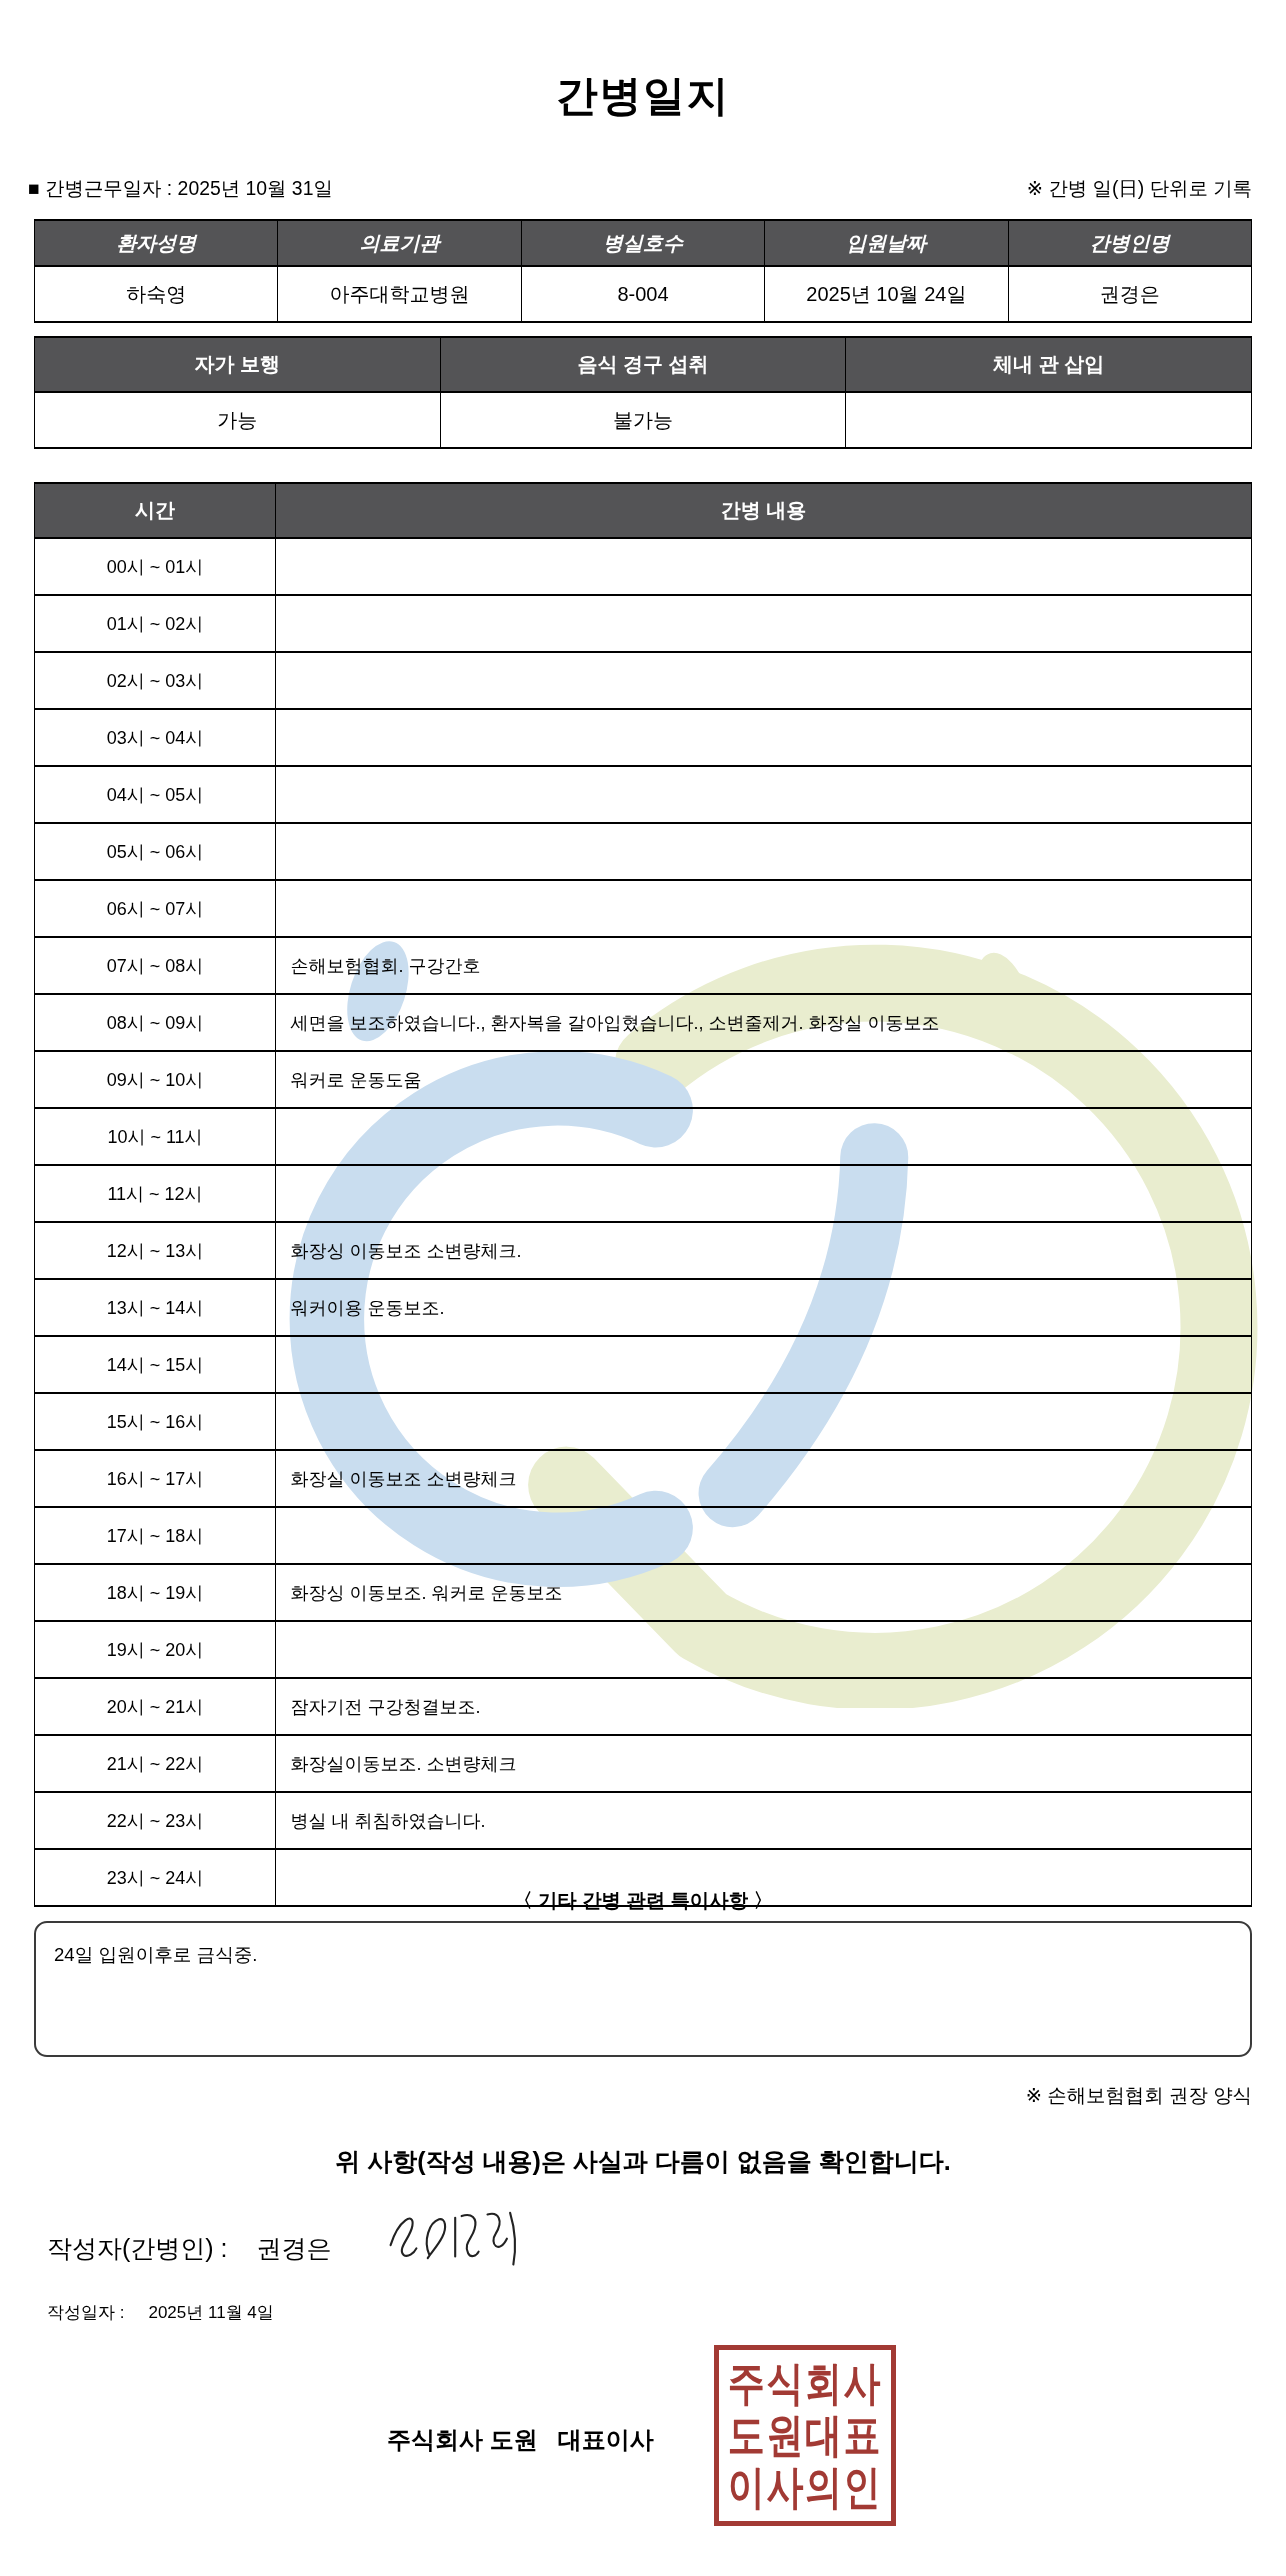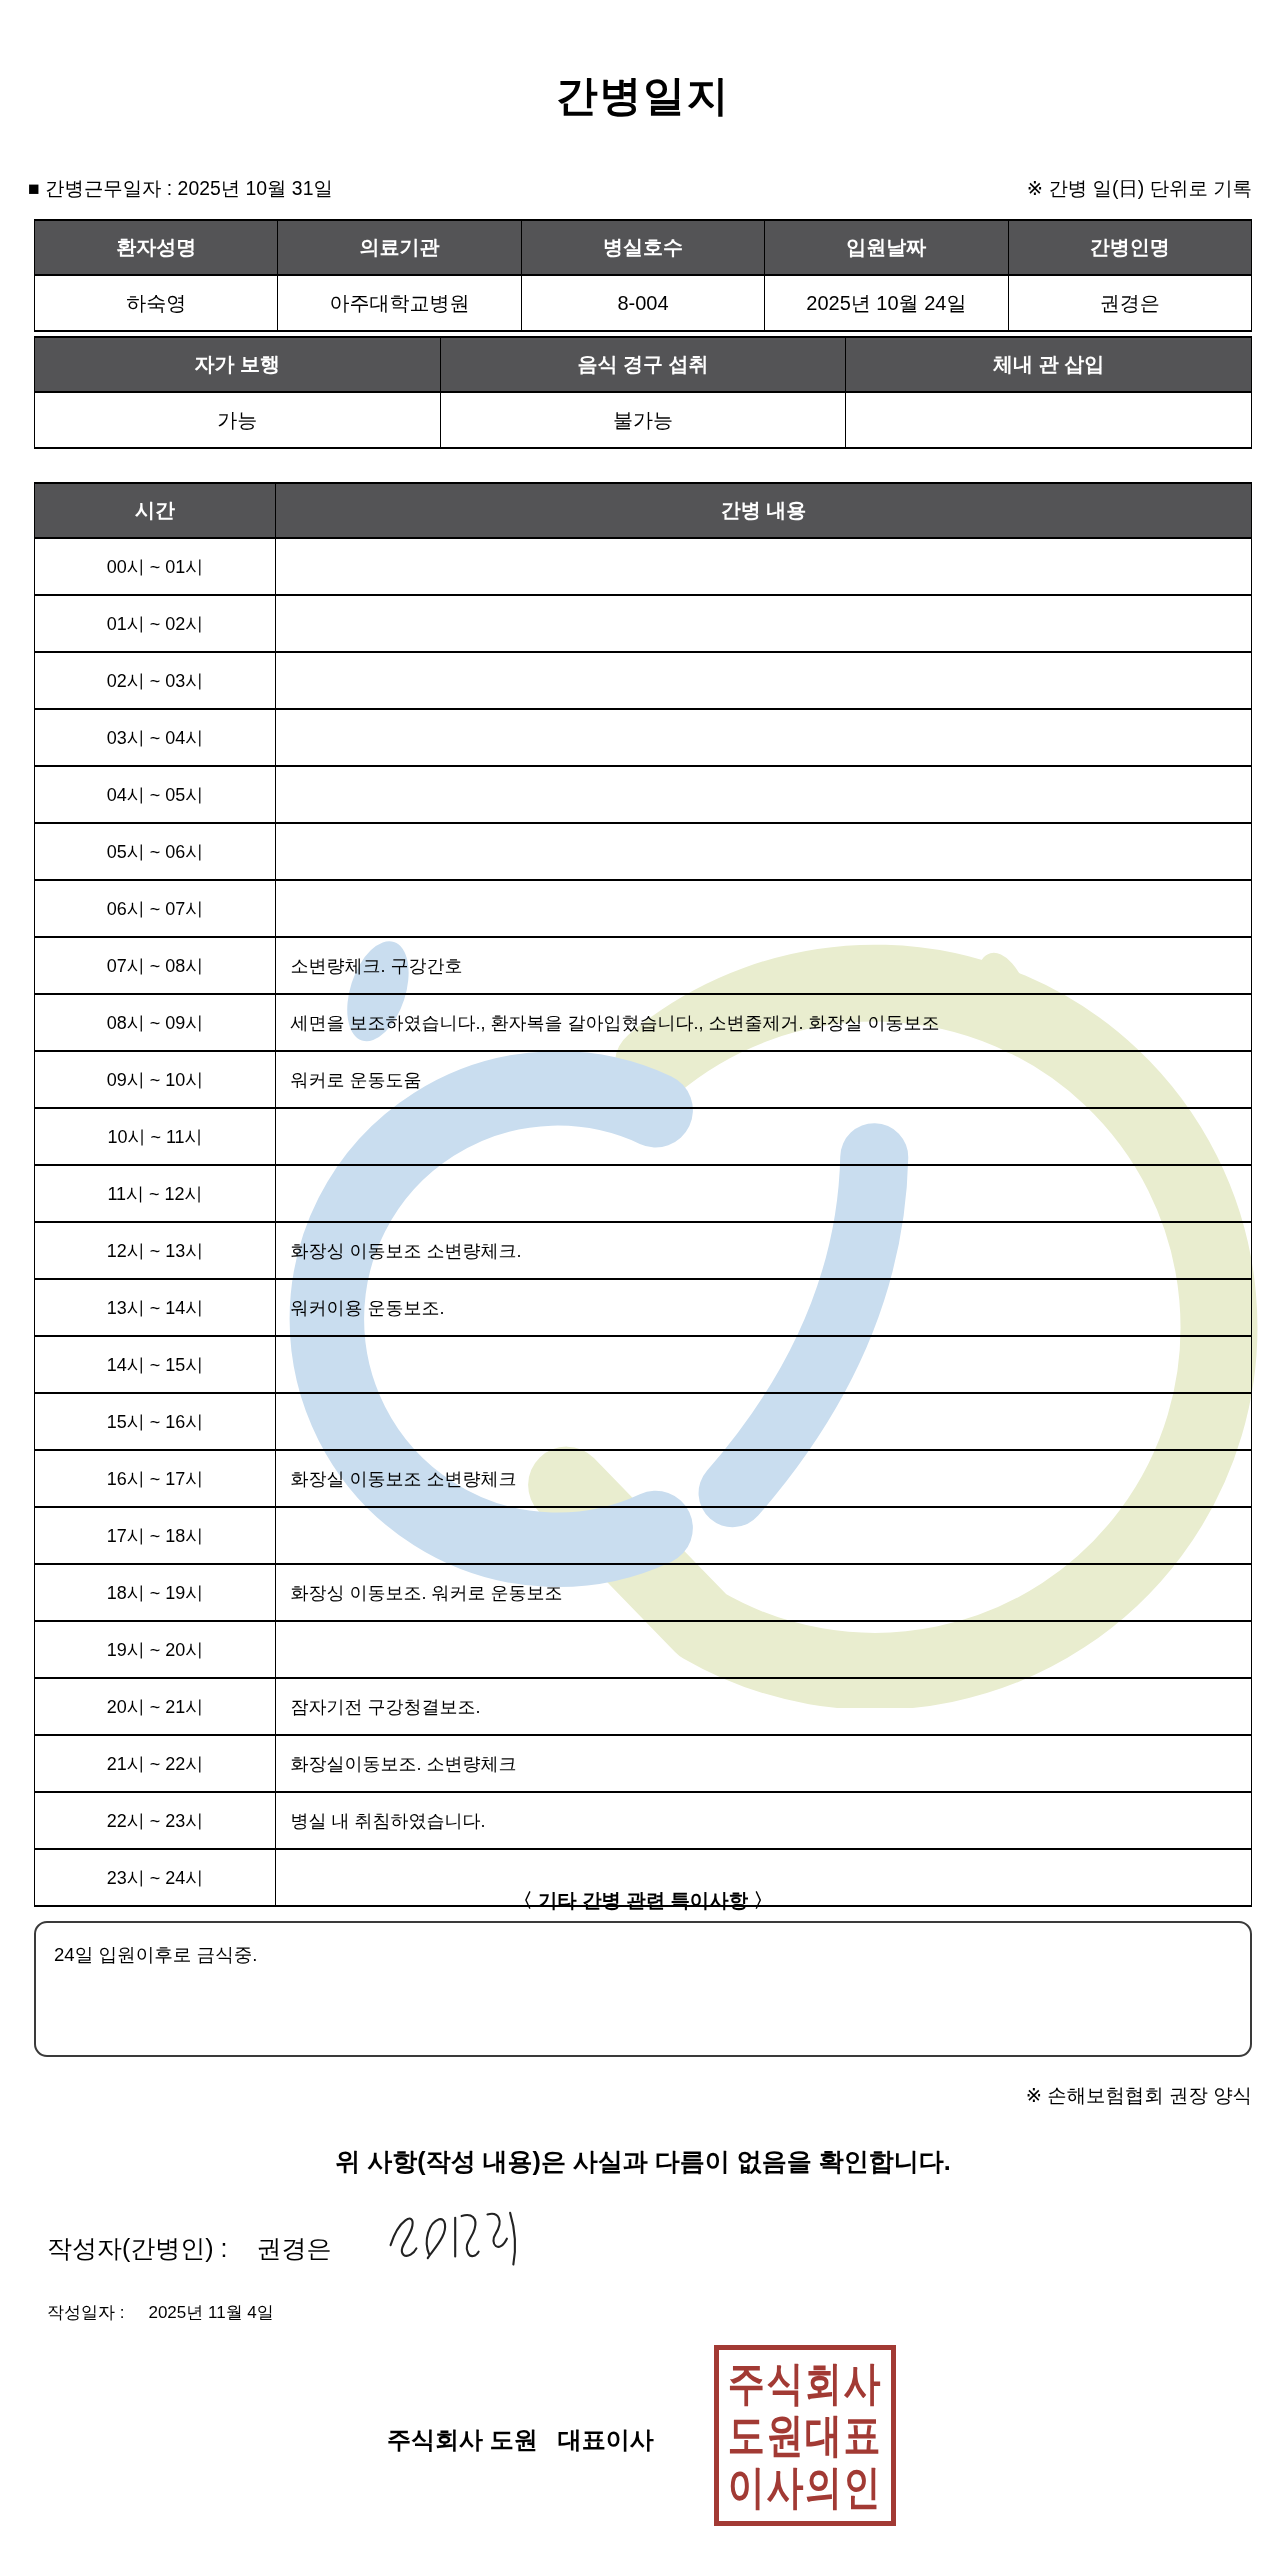--- a/index.html
+++ b/index.html
@@ -36,21 +36,21 @@
   }
   table.grid th {
     background: #545456; color: #fff;
     font-size: 20px; font-weight: bold; text-align: center;
   }
   table.grid td {
     background: transparent;
     font-size: 20px; text-align: center;
   }
   #patient-table { top: 219px; left: 34px; }
-  #patient-table th { height: 55px; }
+  #patient-table th { height: 46px; font-style: italic; }
   #patient-table td { height: 56px; }
 
   #status-table { top: 336px; left: 34px; }
   #status-table th { height: 55px; }
   #status-table td { height: 56px; }
 
   #care-table { top: 482px; left: 34px; }
   #care-table th { height: 55px; }
   #care-table td { height: 57px; font-size: 18px; }
   #care-table td.time-cell { text-align: center; }
@@ -202,21 +202,21 @@
       <tr>
         <td class="time-cell">05시 ~ 06시</td>
         <td class="content-cell"></td>
       </tr>
       <tr>
         <td class="time-cell">06시 ~ 07시</td>
         <td class="content-cell"></td>
       </tr>
       <tr>
         <td class="time-cell">07시 ~ 08시</td>
-        <td class="content-cell">소변량체크. 구강간호</td>
+        <td class="content-cell">손해보험협회. 구강간호</td>
       </tr>
       <tr>
         <td class="time-cell">08시 ~ 09시</td>
         <td class="content-cell">세면을 보조하였습니다., 환자복을 갈아입혔습니다., 소변줄제거. 화장실 이동보조</td>
       </tr>
       <tr>
         <td class="time-cell">09시 ~ 10시</td>
         <td class="content-cell">워커로 운동도움</td>
       </tr>
       <tr>

